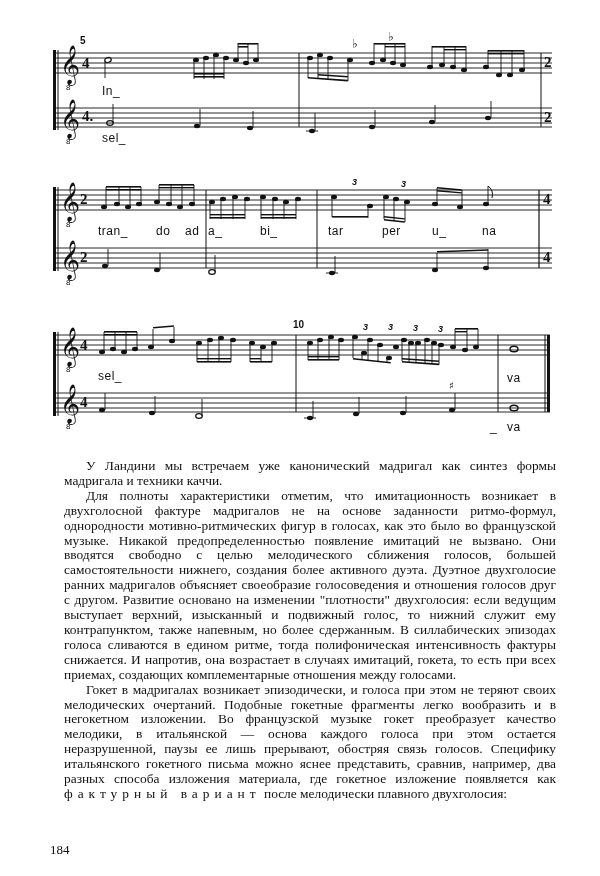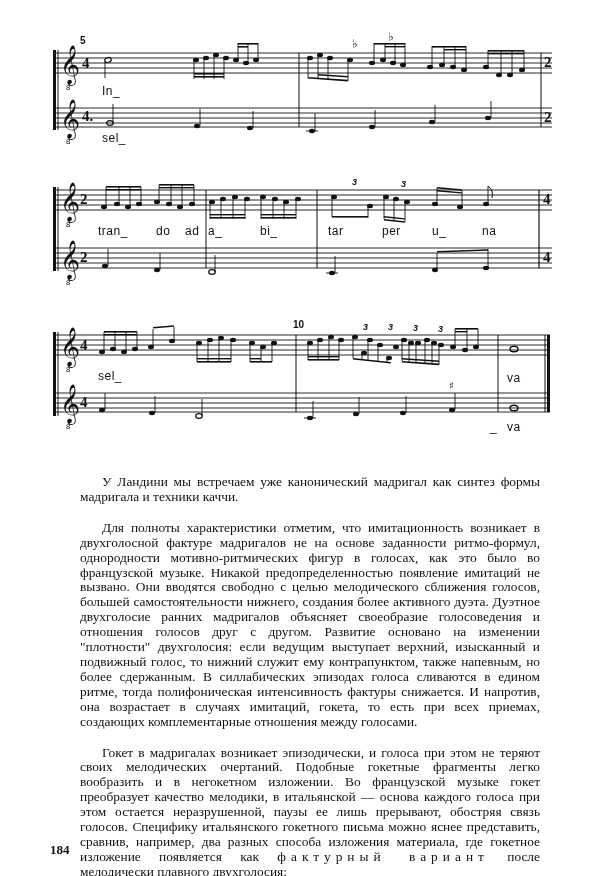--- a/index.html
+++ b/index.html
@@ -5,23 +5,23 @@
   html, body { margin:0; padding:0; background:#ffffff; }
   body { width:600px; height:876px; position:relative; overflow:hidden; font-family:"Liberation Serif", serif; color:#111; }
   .score { position:absolute; left:0; top:0; width:600px; height:440px; }
   .score svg { width:600px; height:440px; display:block; }
   .lyric { font-family:"Liberation Sans", sans-serif; font-size:12px; fill:#111; letter-spacing:0.5px; }
   .mnum { font-family:"Liberation Sans", sans-serif; font-size:10px; font-weight:bold; fill:#111; }
   .tsig { font-family:"Liberation Serif", serif; font-size:15px; font-weight:bold; fill:#111; }
   .clef { font-family:"DejaVu Sans", sans-serif; font-size:34px; fill:#111; }
   .tup { font-family:"Liberation Sans", sans-serif; font-size:9px; font-style:italic; font-weight:bold; fill:#111; }
   .text-block { position:absolute; left:64px; top:459px; width:492px; font-size:13.4px; line-height:14.9px; text-align:justify; }
-  .text-block p { margin:16px; text-indent:22px; }
+  .text-block p { margin:0; text-indent:22px; }
   .spaced { letter-spacing:5px; }
-  .page-num { position:absolute; left:50px; top:842px; font-size:13px;font-weight:bold; }
+  .page-num { position:absolute; left:50px; top:842px; font-size:13px; }
 </style>
 </head>
 <body>
 
 <div class="score">
 <svg viewBox="0 0 600 440" xmlns="http://www.w3.org/2000/svg">
   <defs>
     <g id="staff5">
       <line x1="0" y1="0" x2="1" y2="0"></line>
     </g>

